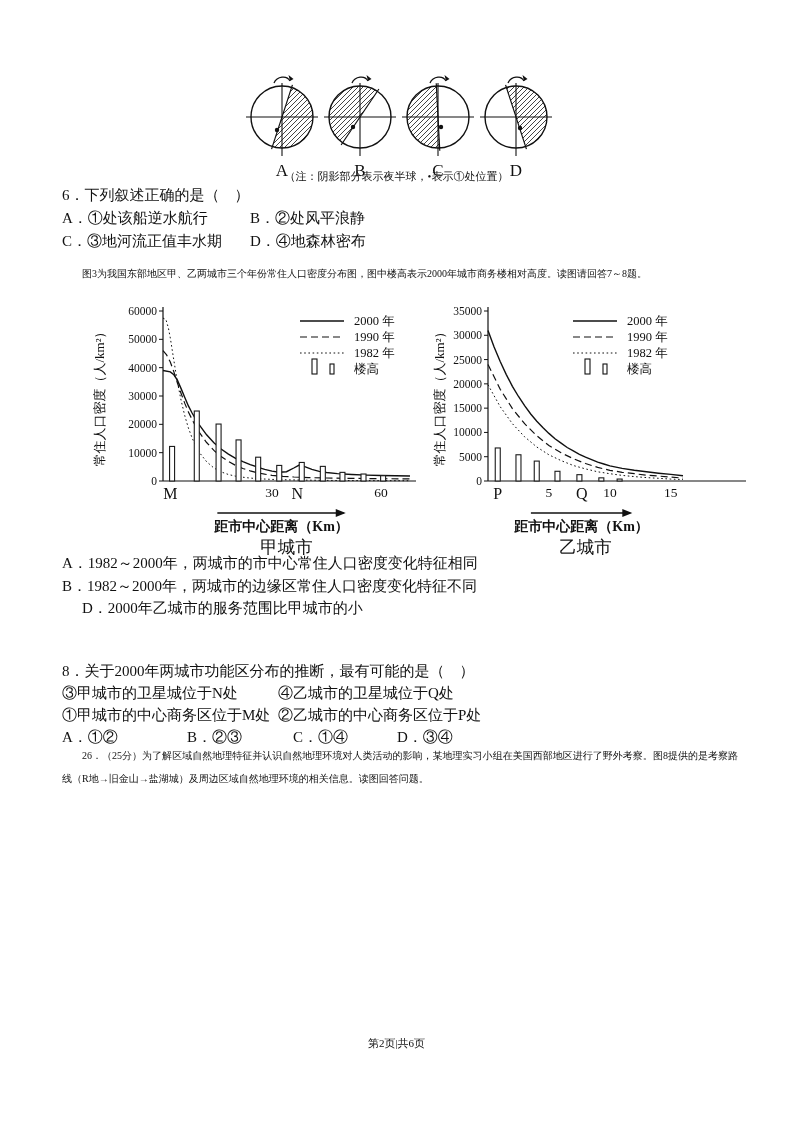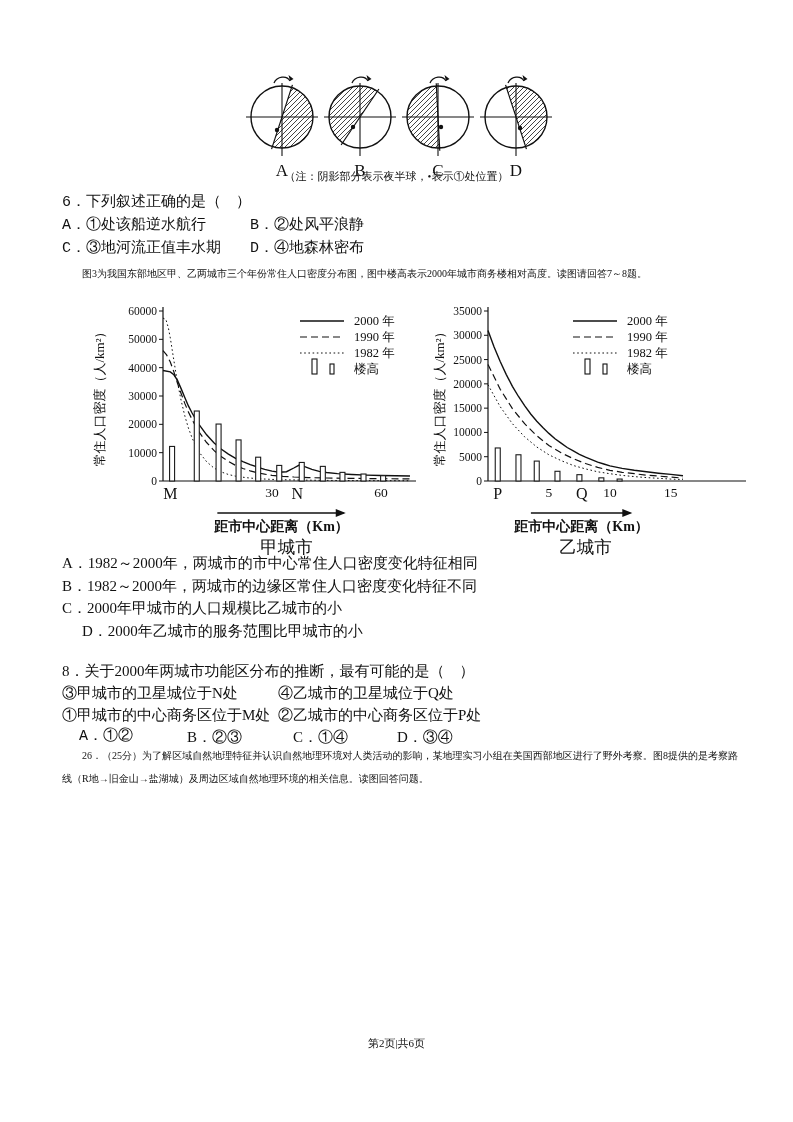--- a/index.html
+++ b/index.html
@@ -77,21 +77,21 @@
         <line x1="3" y1="43" x2="75" y2="43" stroke="#111" stroke-width="1.1"></line>
         <line x1="39" y1="9" x2="39" y2="82" stroke="#111" stroke-width="1.1"></line>
         <line x1="28.558315760070528" y1="10.863800314386758" x2="49.44168423992947" y2="75.13619968561324" stroke="#111" stroke-width="1.2"></line>
         <circle cx="43" cy="54" r="2.2" fill="#111"></circle>
         <path d="M31,9 C34,2 44,1 47,7" stroke="#111" stroke-width="1.3" fill="none"></path>
         <path d="M47,7 l-1.5,-6 l5,4 z" fill="#111"></path>
       </svg><div class="globe-label">D</div></div>
   </div>
 <div class="abs note" style="left:0;top:169px;">（注：阴影部分表示夜半球，•表示①处位置）</div>
 
-<div class="abs" style="left:62px;top:191px;width:690px;font-family:Liberation Mono, monospace;">
+<div class="abs" style="left:62px;top:184px;width:690px;">
   <div class="line">6．下列叙述正确的是（　）</div>
   <div class="line">
     <span>A．①处该船逆水航行</span>
     <span class="rcol" style="left:188px;">B．②处风平浪静</span>
   </div>
   <div class="line">
     <span>C．③地河流正值丰水期</span>
     <span class="rcol" style="left:188px;">D．④地森林密布</span>
   </div>
 </div>
@@ -194,36 +194,35 @@
       <line x1="110.9" y1="210" x2="210.3" y2="210" stroke="#111" stroke-width="1.6"></line>
       <path d="M212.3,210 l-10,-4 l0,8 z" fill="#111"></path>
       <text x="161.60000000000002" y="228" text-anchor="middle" font-size="14" font-weight="bold" fill="#111">距市中心距离（Km）</text>
       <text x="24" y="93" transform="rotate(-90 24 93)" text-anchor="middle" font-size="13" fill="#111">常住人口密度（人/km²）</text>
       <text x="165.5" y="250" text-anchor="middle" font-size="17.5" fill="#111">乙城市</text>
     </svg></div>
 
 <div class="abs" style="left:62px;top:552px;width:690px;">
   <div class="line" style="height:22.5px;line-height:22.5px;">A．1982～2000年，两城市的市中心常住人口密度变化特征相同</div>
   <div class="line" style="height:22.5px;line-height:22.5px;">B．1982～2000年，两城市的边缘区常住人口密度变化特征不同</div>
-  <div class="line" style="height:22.5px;line-height:22.5px;">C．2000年甲城市的人口规模比乙城市的小</div>
   <div class="line" style="height:22.5px;line-height:22.5px;margin-left:20px;">D．2000年乙城市的服务范围比甲城市的小</div>
 </div>
 
 <div class="abs" style="left:62px;top:660px;width:690px;">
   <div class="line" style="height:22px;line-height:22px;">8．关于2000年两城市功能区分布的推断，最有可能的是（　）</div>
   <div class="line" style="height:22px;line-height:22px;">
     <span>③甲城市的卫星城位于N处</span>
     <span class="rcol" style="left:216px;">④乙城市的卫星城位于Q处</span>
   </div>
   <div class="line" style="height:22px;line-height:22px;">
     <span>①甲城市的中心商务区位于M处</span>
     <span class="rcol" style="left:216px;">②乙城市的中心商务区位于P处</span>
   </div>
   <div class="line ans-row" style="height:22px;line-height:22px;">
-    <span style="left:17px;font-family:Liberation Mono, monospace;">A．①②</span>
+    <span style="left:0;">A．①②</span>
     <span style="left:125px;">B．②③</span>
     <span style="left:231px;">C．①④</span>
     <span style="left:335px;">D．③④</span>
   </div>
 </div>
 
 <div class="abs para" style="left:62px;top:744px;width:676px;">26．（25分）为了解区域自然地理特征并认识自然地理环境对人类活动的影响，某地理实习小组在美国西部地区进行了野外考察。图8提供的是考察路线（R地→旧金山→盐湖城）及周边区域自然地理环境的相关信息。读图回答问题。</div>
 
 <div class="abs footer" style="left:0;top:1036px;">第2页|共6页</div>
 

